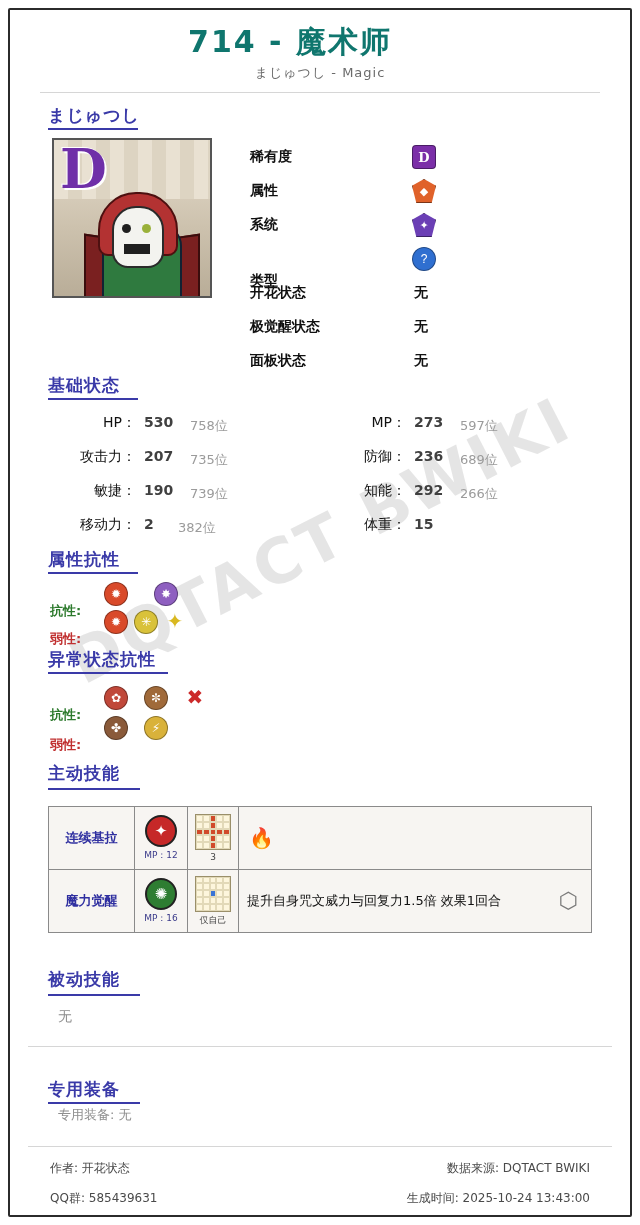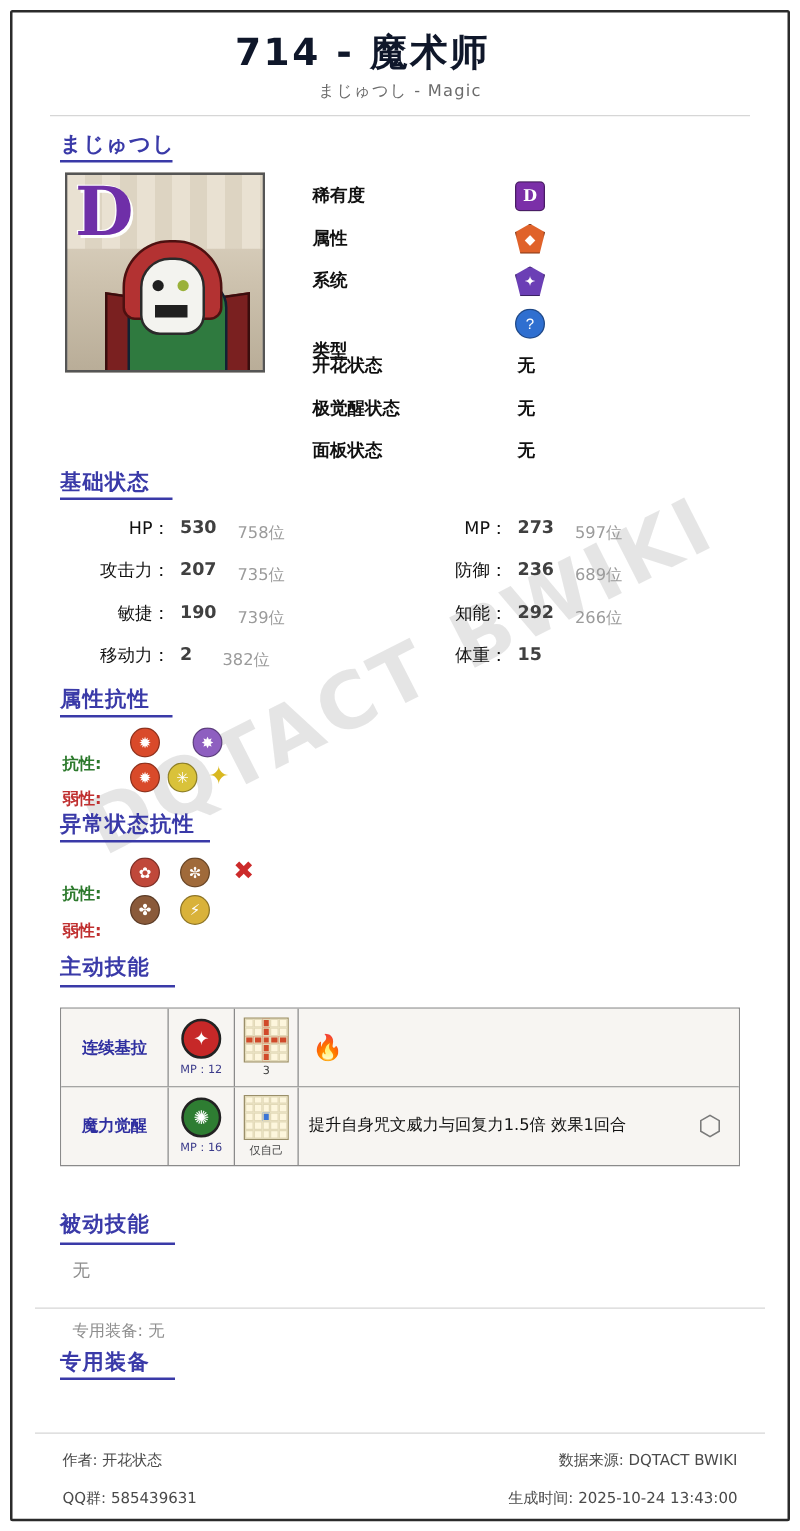--- a/index.html
+++ b/index.html
@@ -21,21 +21,21 @@
     transform:rotate(-27deg);
     color:rgba(170,170,170,.30);
     font-size:62px;font-weight:bold;letter-spacing:4px;
     white-space:nowrap;pointer-events:none;user-select:none;
     font-family:"DejaVu Sans",sans-serif;
   }
 
   
   .title{
     position:absolute;left:0;top:22px;width:580px;text-align:center;
-    font-size:30px;font-weight:bold;color:#0f172a;letter-spacing:2px;
+    font-size:30px;font-weight:bold;color:#0f766e;letter-spacing:2px;
     font-family:"DejaVu Sans",sans-serif;
   }
   .subtitle{
     position:absolute;left:0;top:64px;width:640px;text-align:center;
     font-size:13px;color:#6b6b6b;letter-spacing:1px;
     font-family:"DejaVu Sans",sans-serif;
   }
   .hr{position:absolute;left:40px;width:560px;height:1px;background:#d6d6d6;}
 
   .sec-title{
@@ -356,21 +356,21 @@
       </div>
     </div>
 
     <div class="sec-title" style="left:48px;top:968px;">被动技能</div>
     <div class="sec-underline" style="left:48px;top:994px;width:92px;"></div>
     <div class="none-text" style="left:58px;top:1008px;">无</div>
     <div class="hr" style="top:1046px;left:28px;width:584px;"></div>
 
     <div class="sec-title" style="left:48px;top:1078px;">专用装备</div>
     <div class="sec-underline" style="left:48px;top:1102px;width:92px;"></div>
-    <div class="equip-text" style="left:58px;top:1056px;">专用装备: 无</div>
+    <div class="equip-text" style="left:58px;top:1106px;">专用装备: 无</div>
 
     <div class="footer-line" style="top:1146px;"></div>
     <div class="foot" style="left:50px;top:1160px;">作者: 开花状态</div>
     <div class="foot" style="left:50px;top:1190px;">QQ群: 585439631</div>
     <div class="foot r" style="left:312px;top:1160px;width:278px;">数据来源: DQTACT BWIKI</div>
     <div class="foot r" style="left:312px;top:1190px;width:278px;">生成时间: 2025-10-24 13:43:00</div>
 
   </div>
 </div>
 

